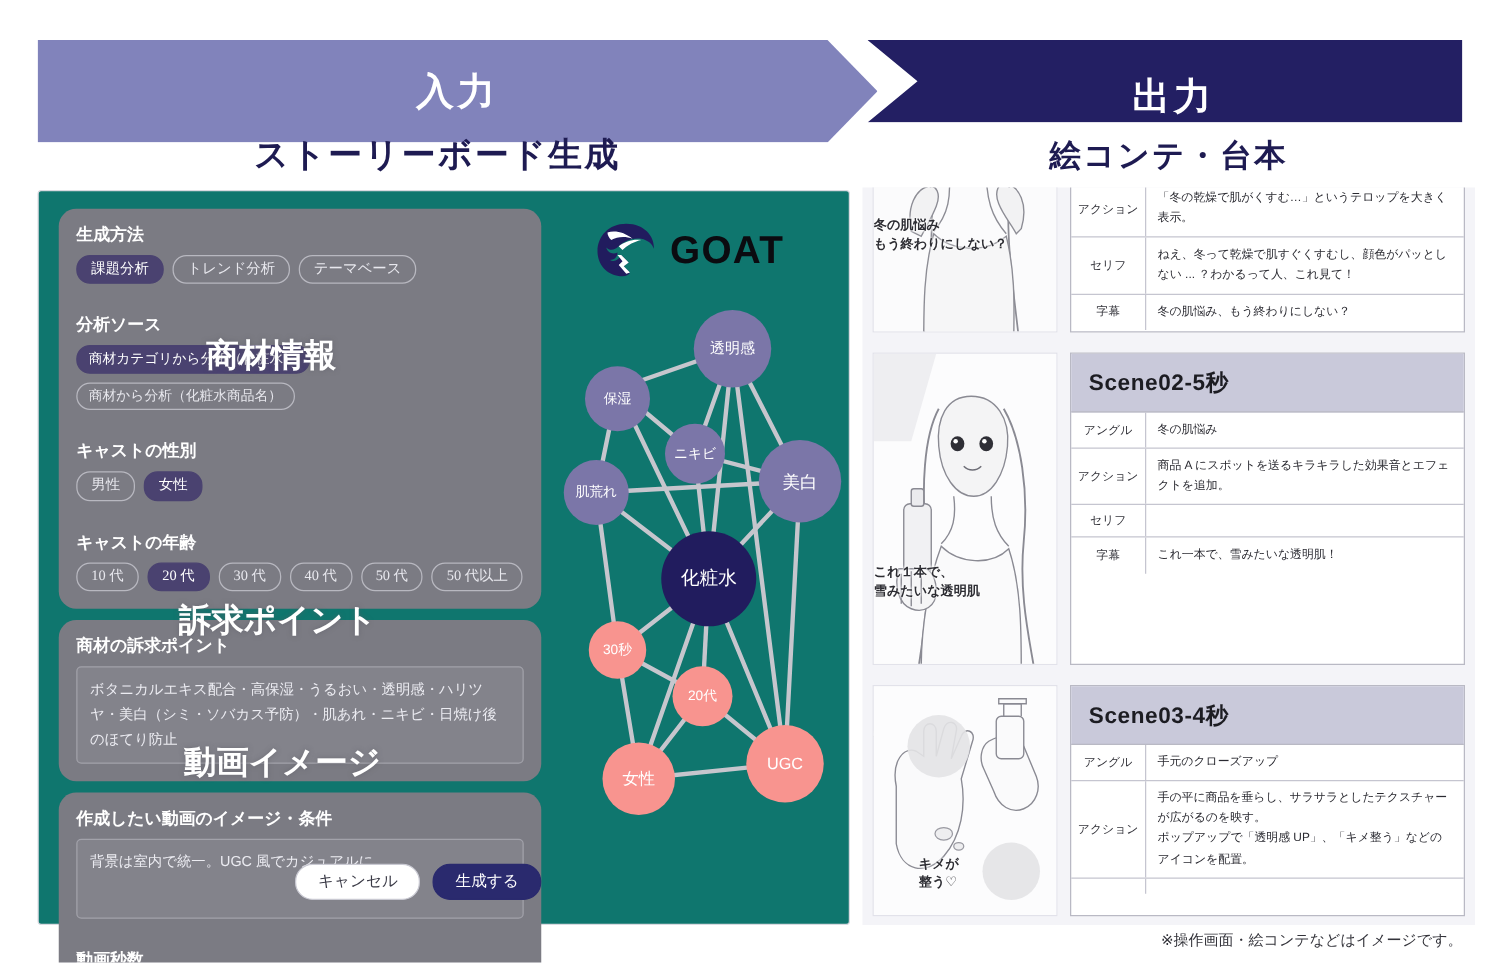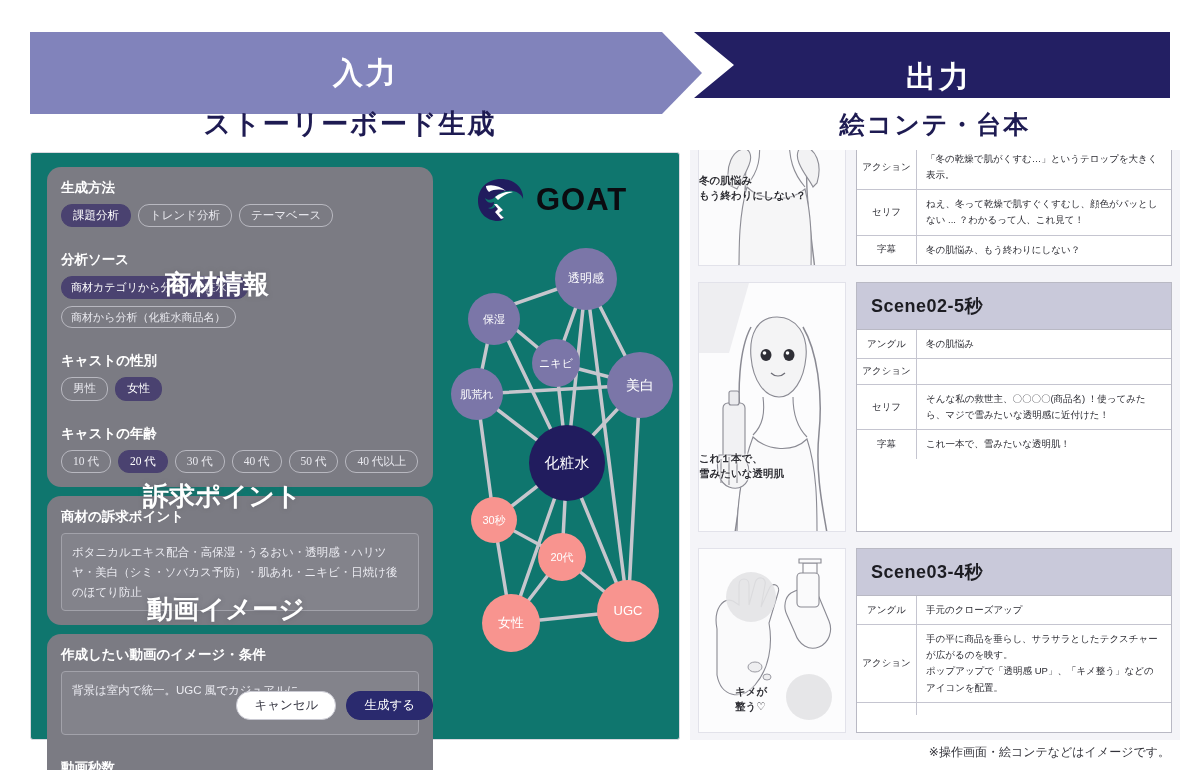--- a/index.html
+++ b/index.html
@@ -177,21 +177,21 @@
           <span class="chip sel">女性</span>
         </div>
 
         <div class="fs-label sub">キャストの年齢</div>
         <div class="chips">
           <span class="chip">10 代</span>
           <span class="chip sel">20 代</span>
           <span class="chip">30 代</span>
           <span class="chip">40 代</span>
           <span class="chip">50 代</span>
-          <span class="chip">40 代以上</span>
+          <span class="chip">50 代以上</span>
         </div>
       </div>
 
       <div class="fieldset">
         <div class="fs-label">商材の訴求ポイント</div>
         <div class="textbox">ボタニカルエキス配合・高保湿・うるおい・透明感・ハリツヤ・美白（シミ・ソバカス予防）・肌あれ・ニキビ・日焼け後のほてり防止</div>
       </div>
 
       <div class="fieldset">
         <div class="fs-label">作成したい動画のイメージ・条件</div>
@@ -341,27 +341,25 @@
             <div class="scene-head">Scene02-5秒</div>
             <div class="trow">
               <div class="tkey">アングル</div>
               <div class="tval">
                 <div>冬の肌悩み</div>
               </div>
             </div>
             <div class="trow">
               <div class="tkey">アクション</div>
               <div class="tval">
+                <div>商品 A にスポットを送るキラキラした効果音とエフェクトを追加。</div>
               </div>
             </div>
             <div class="trow">
               <div class="tkey">セリフ</div>
-              <div class="tval">
-                <div>そんな私の救世主、〇〇〇〇(商品名) ！使ってみたら、マジで雪みたいな透明感に近付けた！</div>
-              </div>
             </div>
             <div class="trow">
               <div class="tkey">字幕</div>
               <div class="tval">
                 <div>これ一本で、雪みたいな透明肌！</div>
               </div>
             </div>
           </div>
         </div>
         <div class="scene-block" style="margin-bottom: 16px;">

